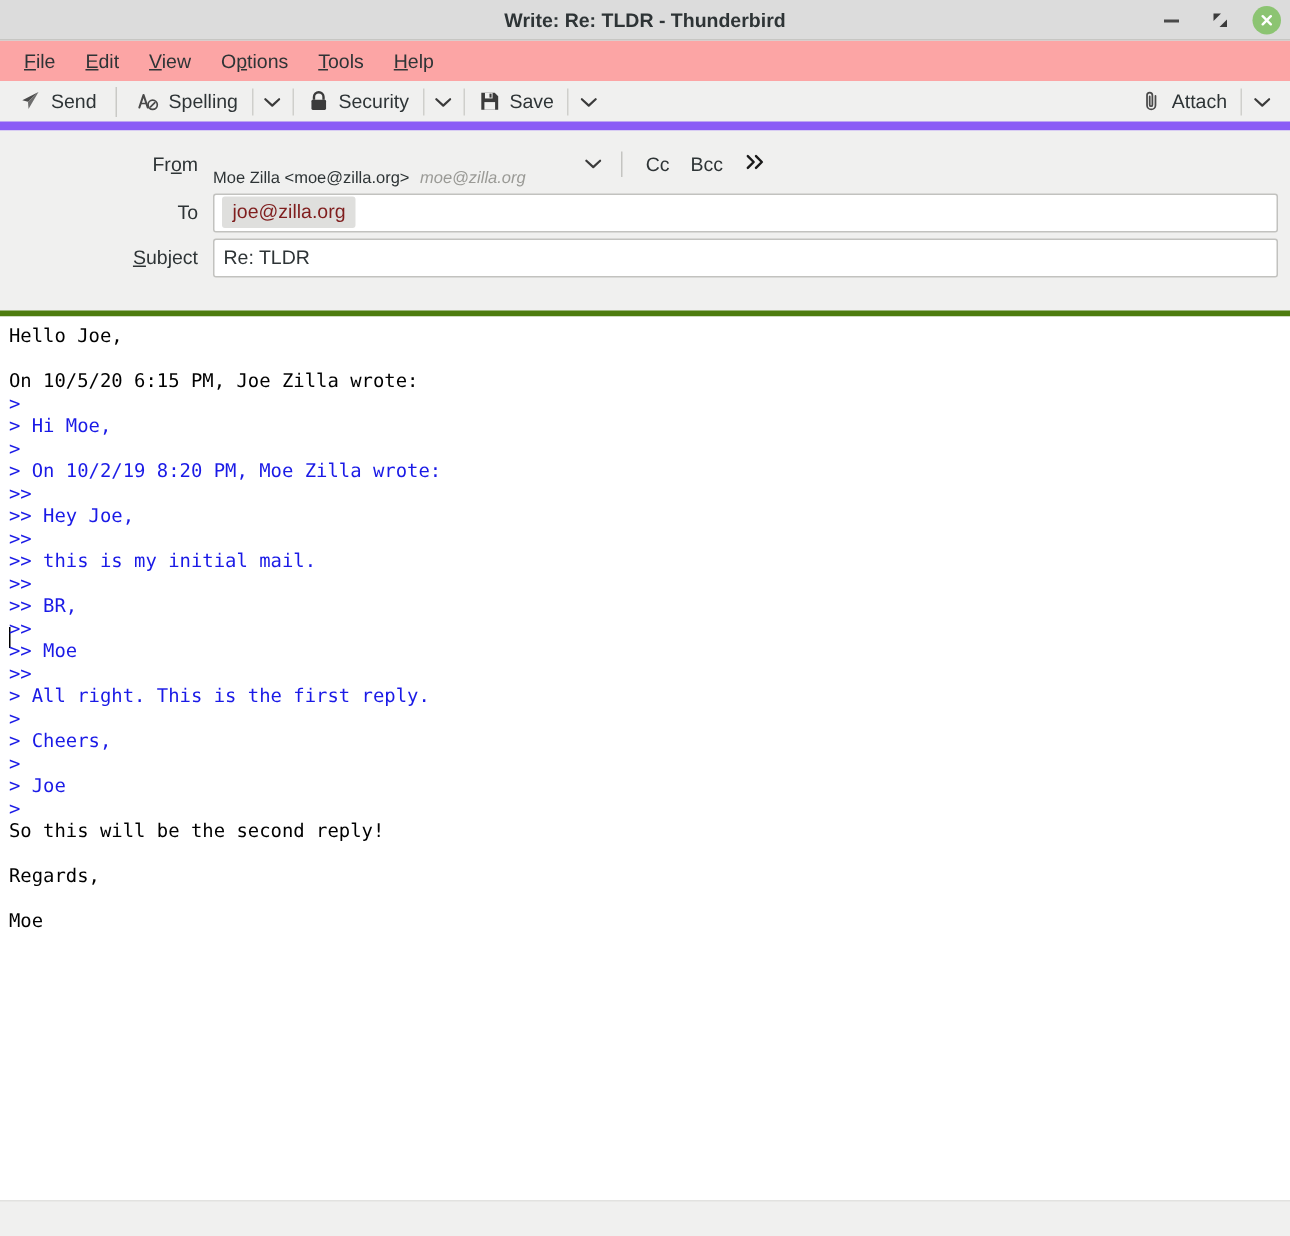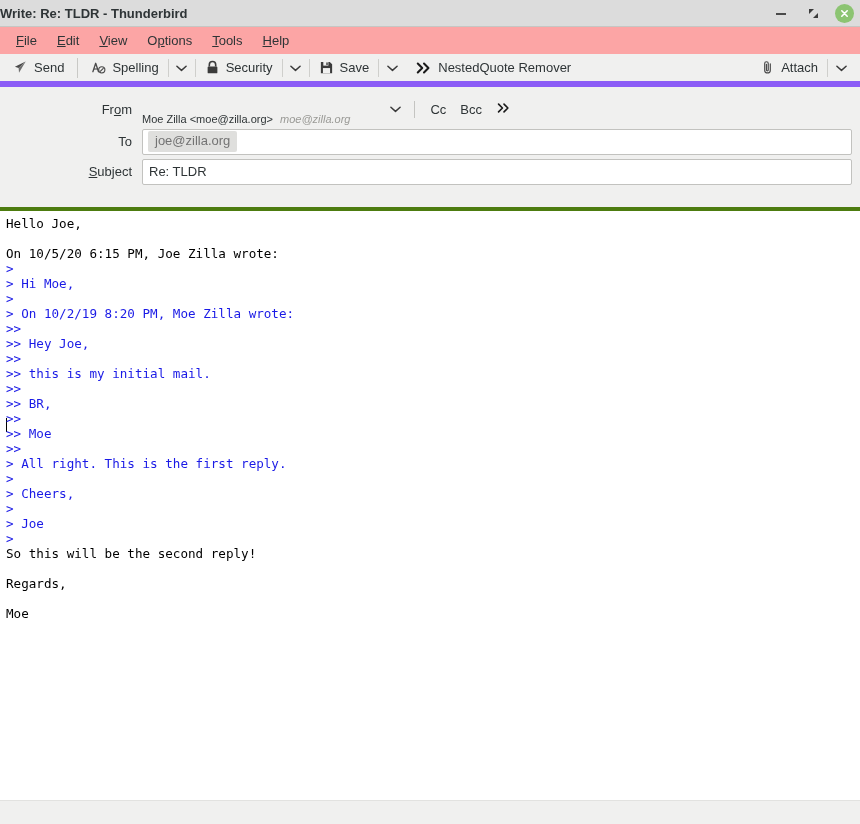--- a/index.html
+++ b/index.html
@@ -34,20 +34,21 @@
     border-bottom: 1px solid #c6c6c3;
     display: flex;
     align-items: center;
     position: relative;
     box-sizing: border-box;
   }
   .titlebar-title {
     position: absolute;
     left: 0;
     right: 0;
+    text-align: center;
     font-size: 13px;
     font-weight: bold;
     color: #2e3436;
     letter-spacing: 0px;
     pointer-events: none;
   }
   .win-buttons {
     position: absolute;
     right: 6px;
     top: 0;
@@ -252,21 +253,21 @@
     box-sizing: border-box;
     font-size: 13px;
     color: #2e3436;
     cursor: text;
   }
   .pill {
     background: #dfdfdd;
     border-radius: 2px;
     padding: 2px 7px;
     font-size: 13px;
-    color: #737373;
+    color: #7f1d1d;
     line-height: 1.25;
     cursor: default;
   }
   .subject-text { padding-left: 1px; }
 
   
   .body-area {
     flex: 1;
     background: #ffffff;
     padding: 5px 0 0 6px;
@@ -397,29 +398,20 @@
       </span>
       <span>Save</span>
     </div>
     <div class="tb-sep-thin"></div>
     <div class="tb-arrow">
       <svg width="11" height="8" viewBox="0 0 12 8">
         <path d="M1 2 L6 6.6 L11 2" stroke="#3b3b3b" stroke-width="1.6" fill="none" stroke-linecap="round" stroke-linejoin="round"></path>
       </svg>
     </div>
 
-    <div class="tb-btn" style="margin-left:6px;">
-      <span class="icon">
-        <svg width="16" height="14" viewBox="0 0 18 14">
-          <path d="M2 2 L7 7 L2 12" stroke="#1a1a1a" stroke-width="2.3" fill="none" stroke-linecap="round" stroke-linejoin="round"></path>
-          <path d="M9 2 L14 7 L9 12" stroke="#1a1a1a" stroke-width="2.3" fill="none" stroke-linecap="round" stroke-linejoin="round"></path>
-        </svg>
-      </span>
-      <span>NestedQuote Remover</span>
-    </div>
 
     <div class="tb-spacer"></div>
 
     <div class="tb-btn">
       <span class="icon">
         <svg width="15" height="15" viewBox="0 0 16 16">
           <path d="M11 4.2 V10.8 a3 3 0 0 1 -6 0 V3.8 a1.9 1.9 0 0 1 3.8 0 V10.6 a0.95 0.95 0 0 1 -1.9 0 V4.6" stroke="#4a4a4a" stroke-width="1.25" fill="none" stroke-linecap="round" stroke-linejoin="round"></path>
         </svg>
       </span>
       <span>Attach</span>

